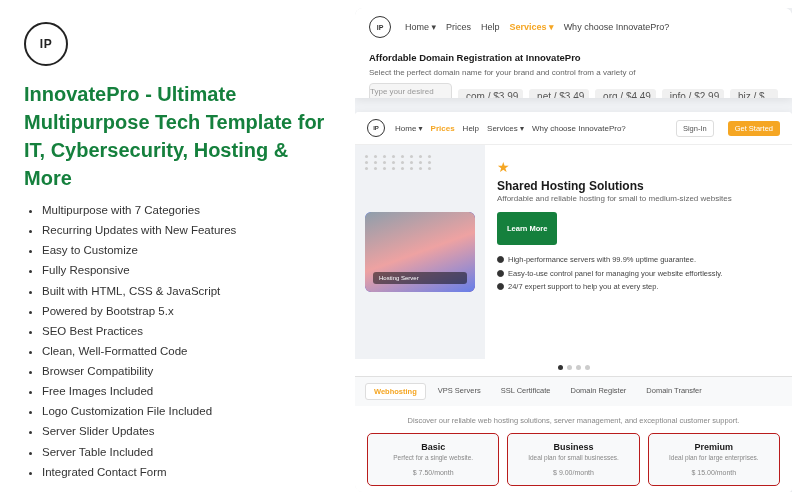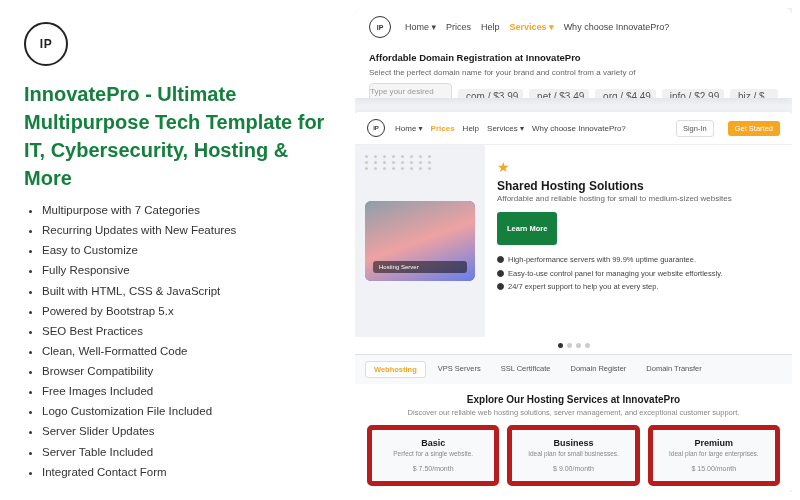--- a/index.html
+++ b/index.html
@@ -465,21 +465,21 @@
       gap: 8px;
       justify-content: center;
     }
 
     .plan-card {
       background: #f8f9fa;
       border-radius: 5px;
       padding: 8px 10px;
       flex: 1;
       text-align: center;
-      border: 5px solid #b91c1c;
+      border: 1px solid #b91c1c;
     }
 
     .plan-name {
       font-size: 9px;
       font-weight: 700;
       color: #1a1a1a;
       margin-bottom: 2px;
     }
 
     .plan-desc {
@@ -646,21 +646,20 @@
 
     <div class="tabs-section">
       <div class="tab-item active">Webhosting</div>
       <div class="tab-item">VPS Servers</div>
       <div class="tab-item">SSL Certificate</div>
       <div class="tab-item">Domain Register</div>
       <div class="tab-item">Domain Transfer</div>
     </div>
 
     <div class="explore-section">
-      <div class="explore-title">Explore Our Hosting Services at InnovatePro</div>
       <div class="explore-sub">Discover our reliable web hosting solutions, server management, and exceptional customer support.</div>
       <div class="plans-row">
         <div class="plan-card">
           <div class="plan-name">Basic</div>
           <div class="plan-desc">Perfect for a single website.</div>
           <div class="plan-price">
             <span>$ 7.50</span><span>/month</span>
           </div>
         </div>
         <div class="plan-card">

